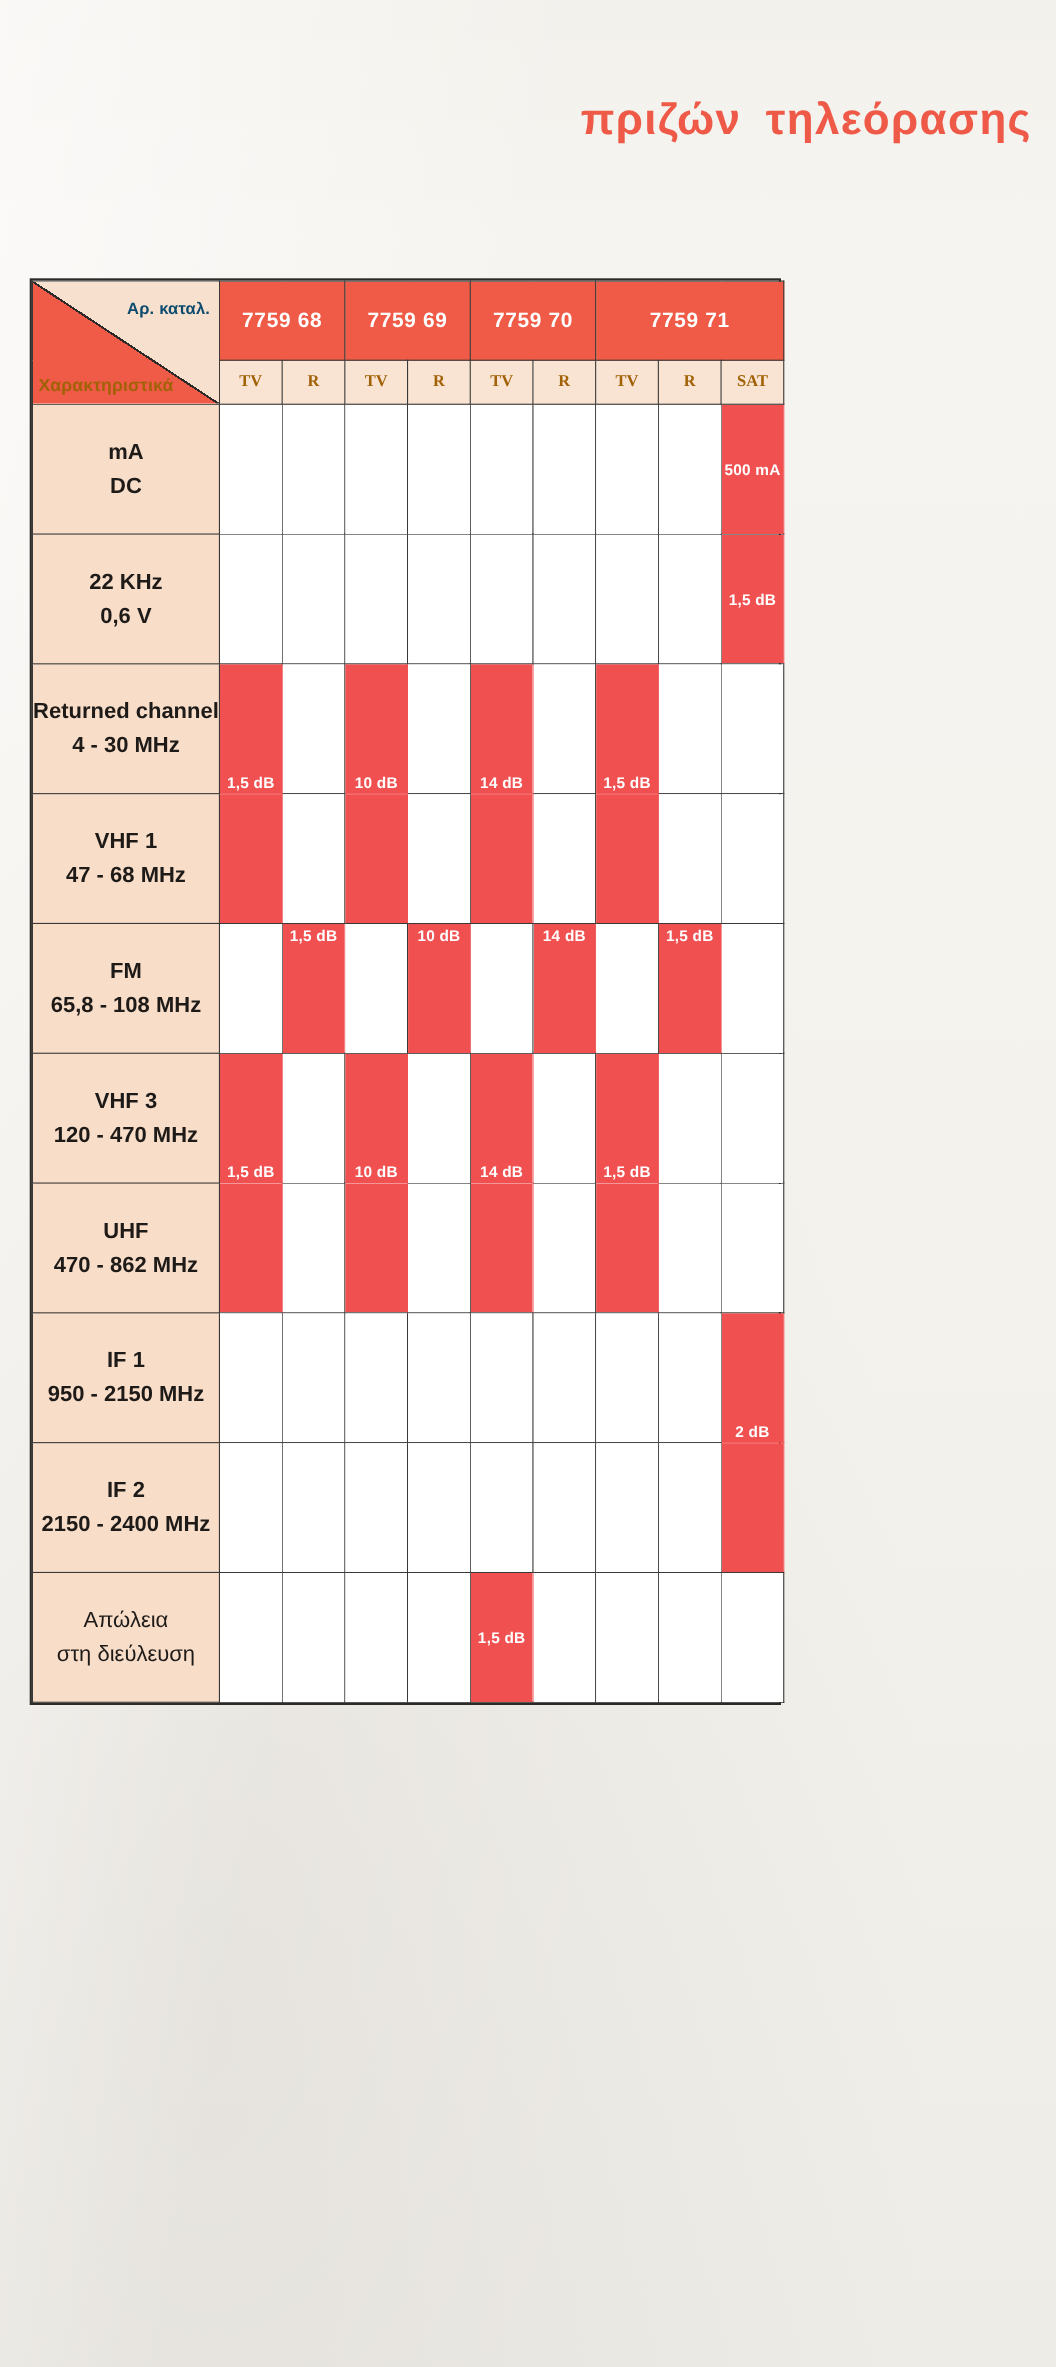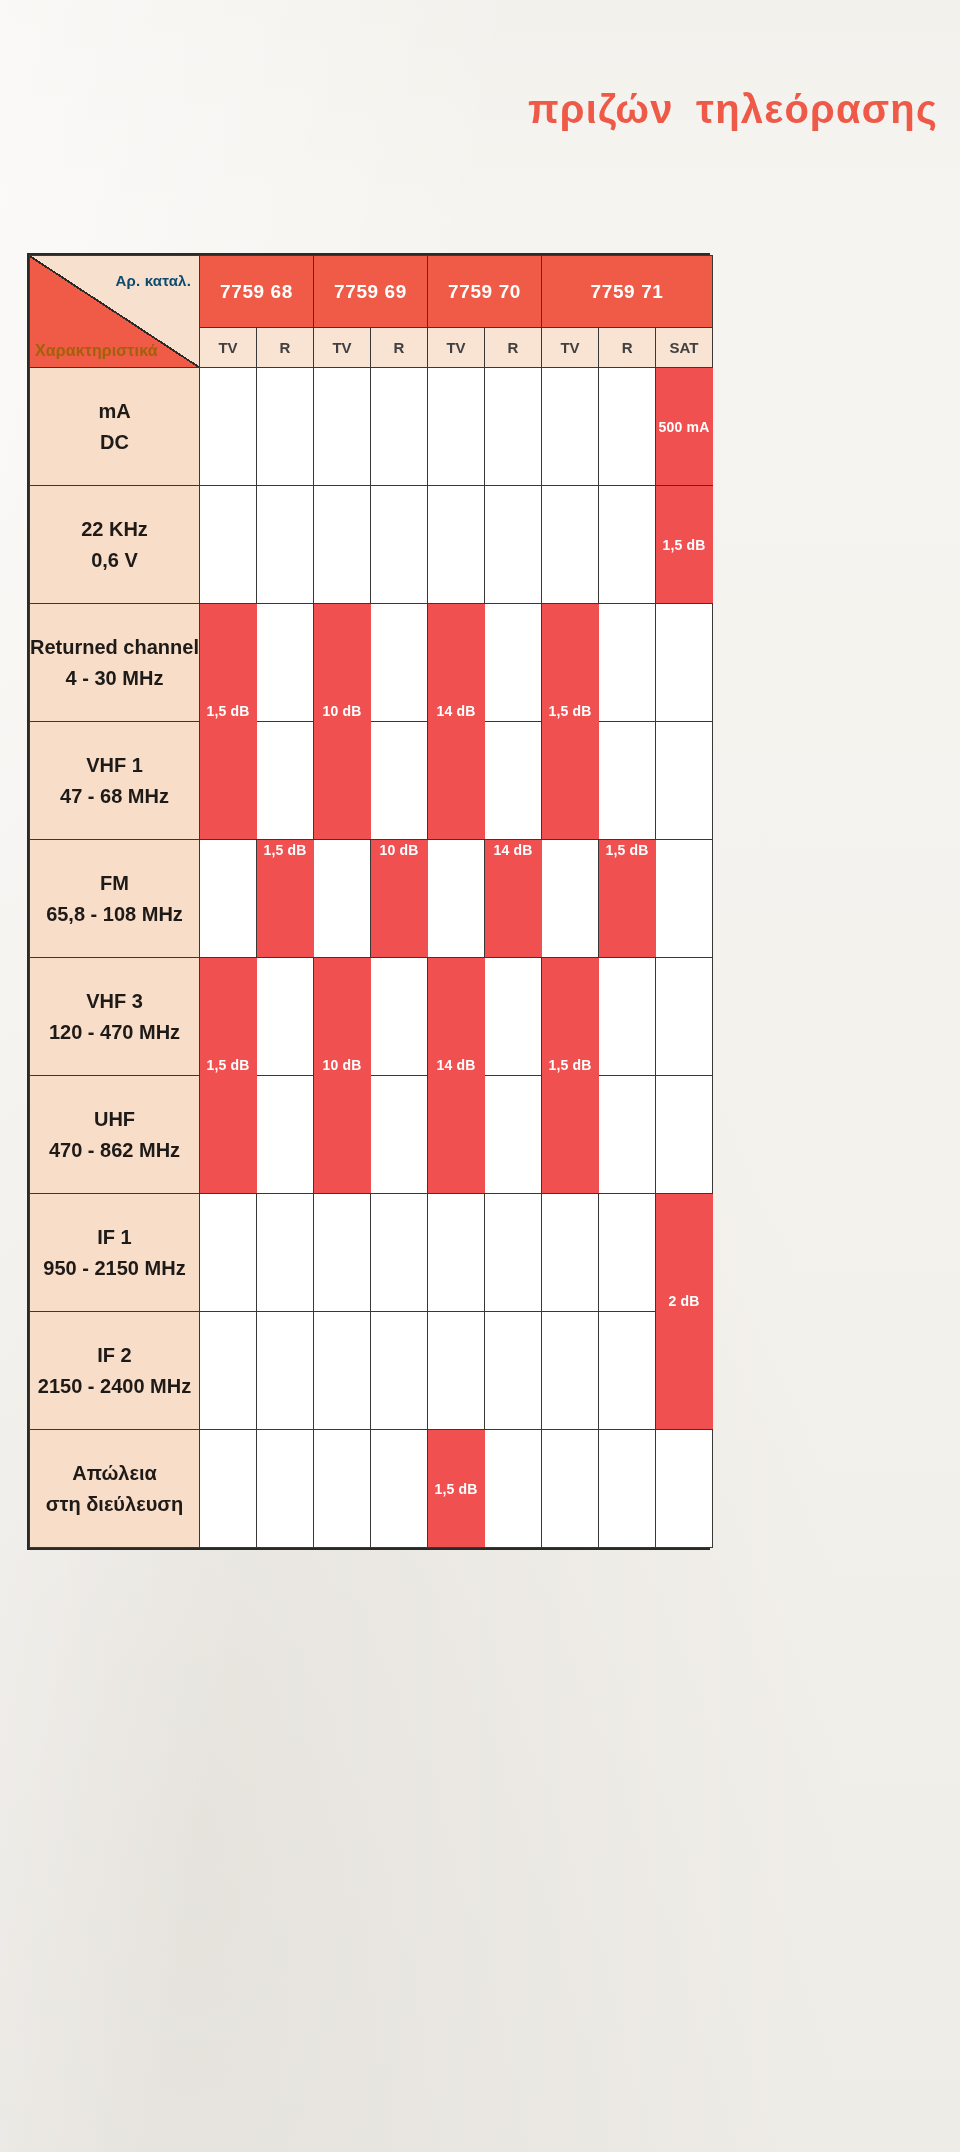--- a/index.html
+++ b/index.html
@@ -107,25 +107,26 @@
   th.catno {
     background: #ef5b46;
     color: #ffffff;
     font-size: 19px;
     height: 72px;
     letter-spacing: .6px;
     border-color: #2c2a28;
   }
   th.subhead {
     background: #f9e3d3;
-    color: #404040;
+    color: #a16207;
     font-size: 15px;
     height: 40px;
     font-weight: 400;
     border-color: #3a3836;
+    font-family: Liberation Serif, serif;
   }
 
   
   td.rowlabel {
     background: #f8ddc9;
     color: #1d1a18;
     font-size: 20px;
     line-height: 1.55;
     height: 118px;
     padding: 4px 6px;
@@ -142,21 +143,21 @@
     color: #ffffff;
     font-size: 14px;
     font-weight: 700;
     letter-spacing: .2px;
     border-left-color: #f05050;
     border-right-color: #f05050;
   }
   td.cell.fill.lbl-bottom { vertical-align: bottom; padding-bottom: 2px; }
   td.cell.fill.lbl-top { vertical-align: top; padding-top: 2px; }
   td.cell.fill.lbl-mid-low { vertical-align: middle; }
-  .greek-label { font-weight: 700; }
+  .greek-label { font-weight: 400; }
 
   
   td.cell.fill.seam-top { border-bottom-color: #f05050; }
   td.cell.fill.seam-bottom { border-top-color: #f05050; }
 </style>
 </head>
 <body>
 
 <div class="page-bg"></div>
 

